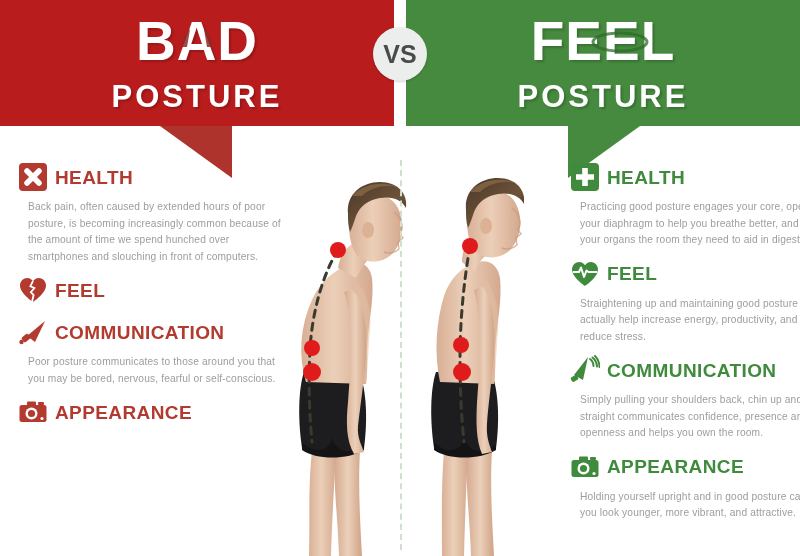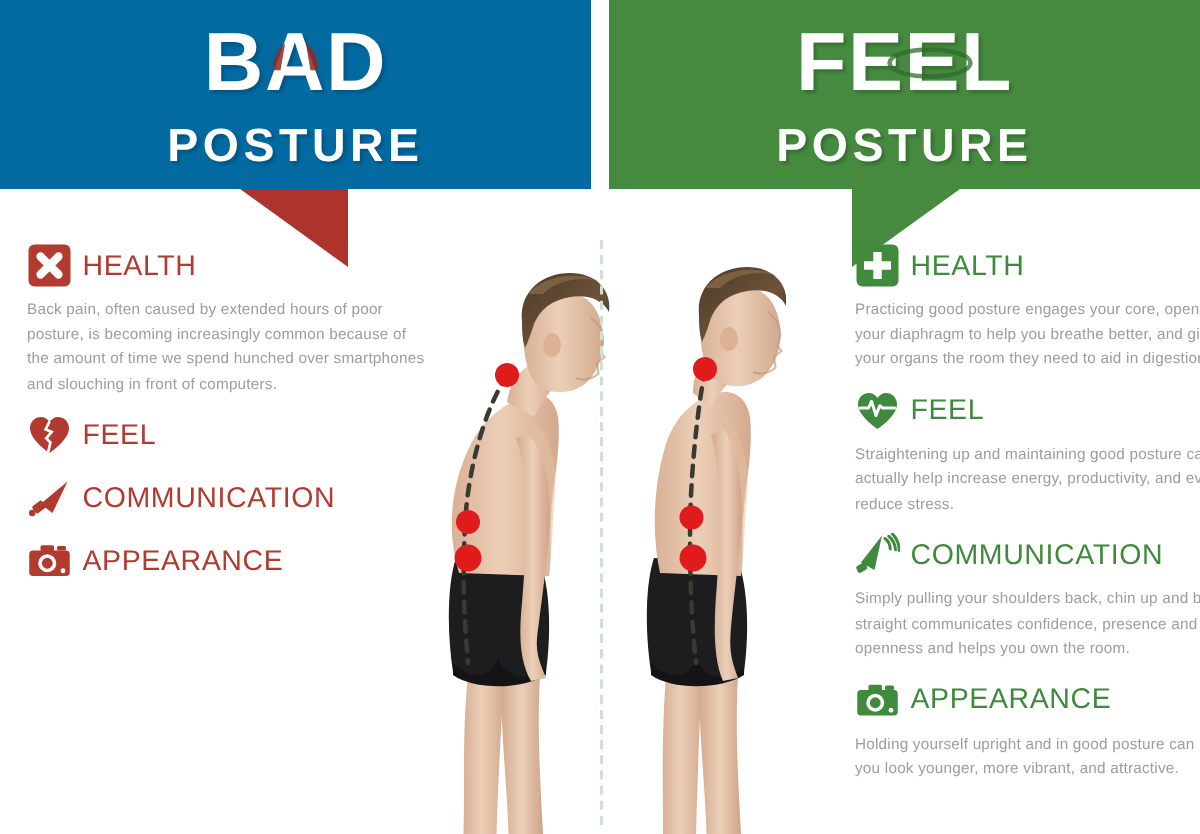--- a/index.html
+++ b/index.html
@@ -7,21 +7,21 @@
     width:800px;height:556px;overflow:hidden;
     font-family:"Liberation Sans", sans-serif;
     background:#ffffff;
   }
   #infographic{
     position:relative;width:800px;height:556px;background:#fff;
   }
 
   
   .banner{position:absolute;top:0;height:126px;}
-  .banner.bad{left:0;width:394px;background:#0369a1;}
+  .banner.bad{left:0;width:394px;background:#b91c1c;}
   .banner.good{left:406px;width:394px;background:#458a3e;}
 
   .center-gap{position:absolute;left:394px;top:0;width:12px;height:126px;background:#ffffff;}
 
   
   .tail{position:absolute;top:126px;width:0;height:0;}
   .tail.bad{
     left:160px;
     border-top:52px solid #ae332c;
     border-right:0 solid transparent;
@@ -62,27 +62,28 @@
   }
 
   
   .col{position:absolute;top:160px;width:268px;}
   .col.left{left:18px;}
   .col.right{left:570px;}
 
   .section{margin-bottom:8px;}
   .sec-head{display:flex;align-items:center;gap:7px;height:34px;}
   .sec-title{
-    font-size:19px;font-weight:normal;letter-spacing:.4px;line-height:1;
+    font-size:19px;font-weight:bold;letter-spacing:.4px;line-height:1;
   }
   .left .sec-title{color:#b23a2f;}
   .right .sec-title{color:#3f8a3c;}
   .sec-body{
     font-size:10.2px;line-height:1.62;color:#9d9d9d;margin-top:5px;
     letter-spacing:.15px;
+    margin-left:10px;
   }
   .icon-box{width:30px;height:30px;flex:0 0 30px;display:block;}
 
   
   .figures{position:absolute;left:276px;top:150px;width:248px;height:406px;}
   .divider{
     position:absolute;left:400px;top:160px;width:0;height:390px;
     border-left:2px dashed #cfe0cf;
   }
 </style>
@@ -118,20 +119,21 @@
         </span>
         <span>FEEL</span>
       </div>
       <div class="sub-word">POSTURE</div>
     </div>
   </div>
 
   <div class="tail bad"></div>
   <div class="tail good"></div>
 
+  <div class="vs-badge">VS</div>
 
   <div class="col left">
 
     <div class="section">
       <div class="sec-head">
         <span class="icon-box">
           <svg viewBox="0 0 30 30" width="30" height="30">
             <rect x="1" y="1" width="28" height="28" rx="4" fill="#b23a2f"></rect>
             <path d="M9 9 L21 21 M21 9 L9 21" stroke="#fff" stroke-width="5.5" stroke-linecap="round"></path>
           </svg>
@@ -157,20 +159,21 @@
       <div class="sec-head">
         <span class="icon-box">
           <svg viewBox="0 0 30 30" width="30" height="30">
             <path d="M27 4 L9 19 L17 25 Z" fill="#b23a2f"></path>
             <rect x="4" y="18" width="8" height="6" rx="1.5" transform="rotate(-38 8 21)" fill="#b23a2f"></rect>
             <circle cx="3.5" cy="25" r="2.2" fill="#b23a2f"></circle>
           </svg>
         </span>
         <span class="sec-title">COMMUNICATION</span>
       </div>
+      <div class="sec-body">Poor posture communicates to those around you that you may be bored, nervous, fearful or self-conscious.</div>
     </div>
 
     <div class="section">
       <div class="sec-head">
         <span class="icon-box">
           <svg viewBox="0 0 30 30" width="30" height="30">
             <rect x="1.5" y="8" width="27" height="17" rx="2.5" fill="#b23a2f"></rect>
             <rect x="9" y="4.5" width="9" height="4" rx="1" fill="#b23a2f"></rect>
             <rect x="20" y="5" width="6" height="3" rx="1" fill="#b23a2f"></rect>
             <circle cx="13.5" cy="16.5" r="6" fill="#fff"></circle>

